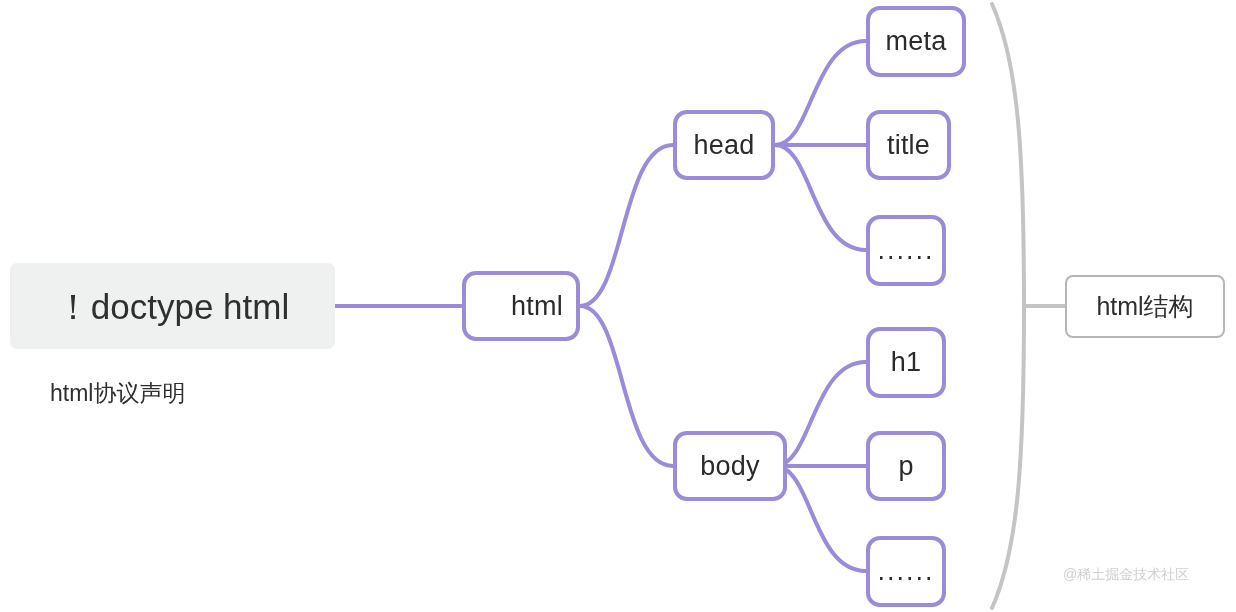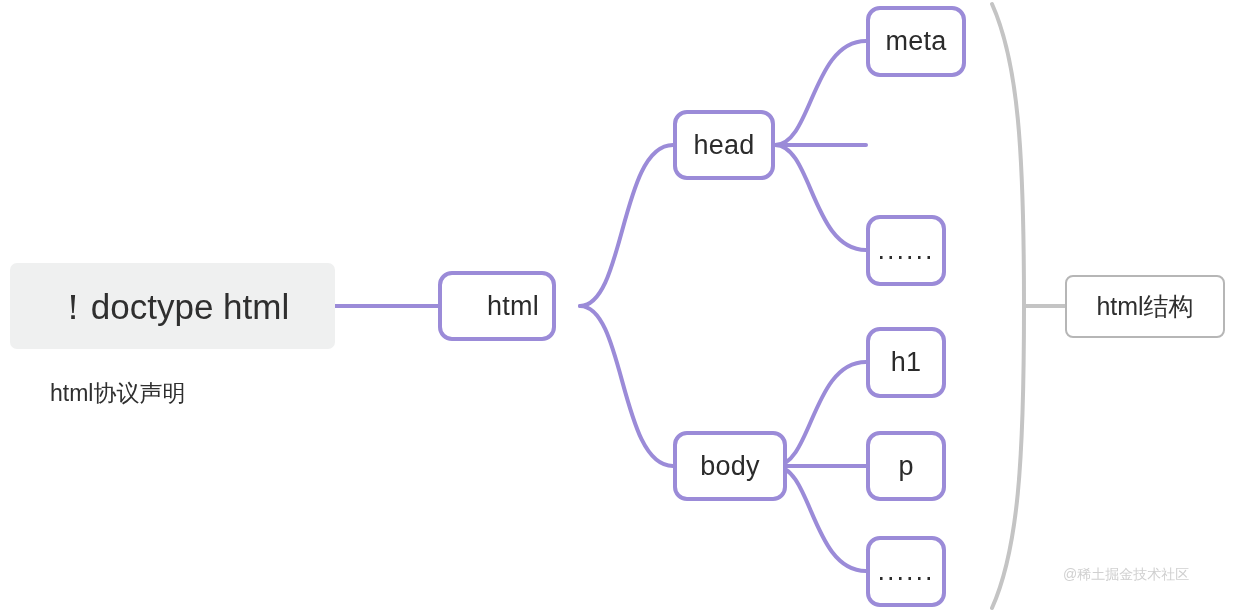--- a/index.html
+++ b/index.html
@@ -127,26 +127,27 @@
 
     <path d="M 992 4 C 1018 62, 1024 150, 1024 306 C 1024 462, 1018 550, 992 608" fill="none" stroke="#c4c4c4" stroke-width="4" stroke-linecap="round"></path>
 
     <path d="M 1024 306 L 1065 306" fill="none" stroke="#c4c4c4" stroke-width="4" stroke-linecap="round"></path>
   </svg>
 
   <div id="doctype-box">！doctype html</div>
 
   <div id="doctype-caption">html协议声明</div>
 
-  <div class="node" style="left:438px; top:271px; width:118px; height:70px;padding-left:32px;">html</div>
+  <div class="node" style="left:462px; top:271px; width:118px; height:70px;padding-left:32px;">html</div>
 
   <div class="node" style="left:673px; top:110px; width:102px; height:70px;">head</div>
 
   <div class="node" style="left:866px; top:6px; width:100px; height:71px;">meta</div>
 
+  <div class="node" style="left:866px; top:110px; width:85px; height:70px;">title</div>
 
   <div class="node node-dots" style="left:866px; top:215px; width:80px; height:71px;">......</div>
 
   <div class="node" style="left:673px; top:431px; width:114px; height:70px;">body</div>
 
   <div class="node" style="left:866px; top:327px; width:80px; height:71px;">h1</div>
 
   <div class="node" style="left:866px; top:431px; width:80px; height:70px;">p</div>
 
   <div class="node node-dots" style="left:866px; top:536px; width:80px; height:71px;">......</div>

